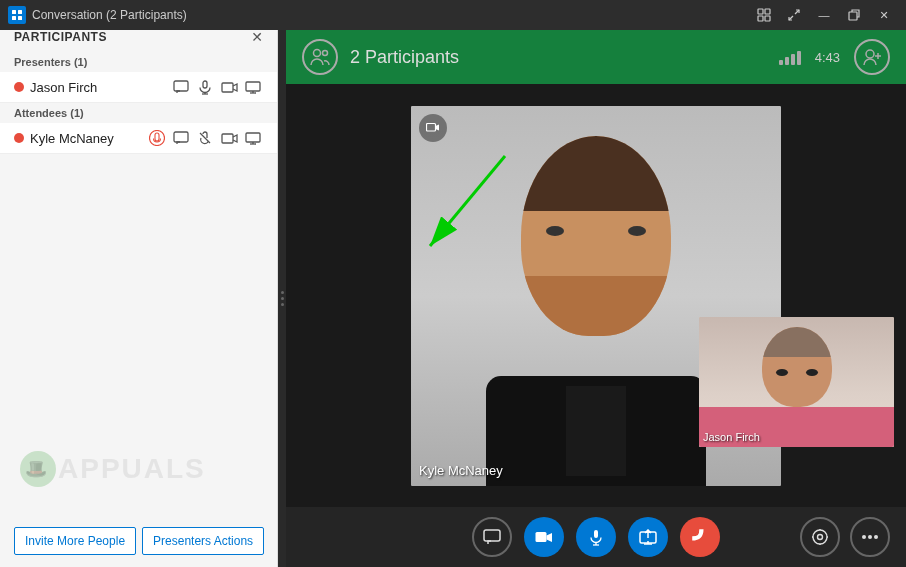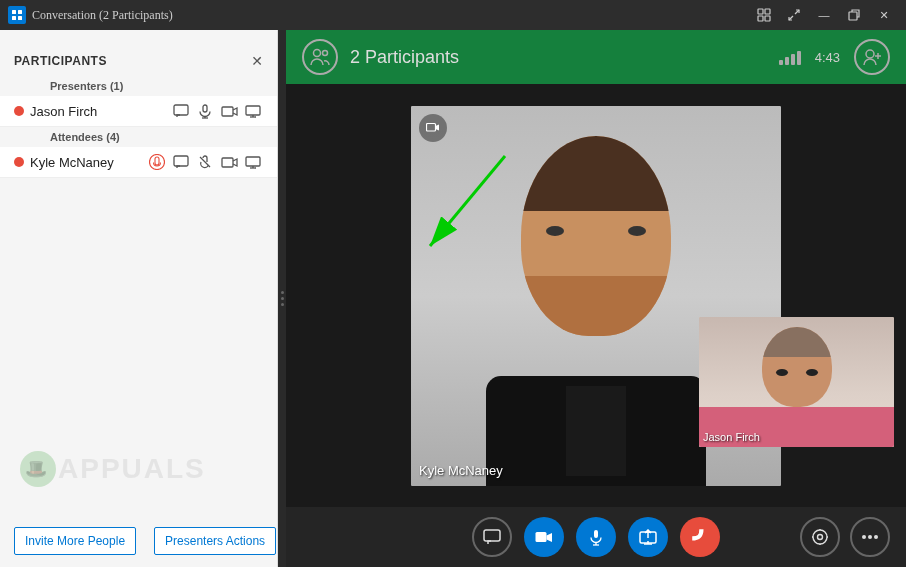--- a/index.html
+++ b/index.html
@@ -34,21 +34,20 @@
       background: #0078d4;
       border-radius: 2px;
       display: flex; align-items: center; justify-content: center;
       color: white;
       font-size: 11px;
       font-weight: bold;
     }
     .title-bar-title {
       color: #ccc;
       font-size: 12px;
-      font-family: Liberation Serif, serif;
     }
     .title-bar-controls {
       display: flex;
       align-items: center;
       gap: 2px;
     }
     .title-ctrl {
       width: 28px;
       height: 22px;
       display: flex;
@@ -70,21 +69,21 @@
     
     .sidebar {
       width: 278px;
       background: #f5f5f5;
       display: flex;
       flex-direction: column;
       flex-shrink: 0;
       border-right: 1px solid #ddd;
     }
     .sidebar-header {
-      padding: 24px 14px 8px;
+      padding: 0 14px 8px;
       display: flex;
       justify-content: space-between;
       background: #f5f5f5;
     }
     .sidebar-title {
       font-size: 12px;
       font-weight: 700;
       color: #333;
       letter-spacing: 0.5px;
       text-transform: uppercase;
@@ -94,21 +93,20 @@
       color: #555;
       cursor: pointer;
       line-height: 1;
     }
 
     .section-label {
       font-size: 11px;
       color: #555;
       padding: 4px 14px;
       font-weight: 600;
-      margin-left: 36px;
     }
 
     .participant-row {
       display: flex;
       align-items: center;
       padding: 5px 14px;
       gap: 6px;
       background: white;
       border-bottom: 1px solid #eee;
     }
@@ -142,21 +140,21 @@
     .p-icon-muted {
       color: #e74c3c;
       font-size: 13px;
     }
 
     .sidebar-spacer { flex: 1; }
 
     .sidebar-footer {
       padding: 12px 14px;
       display: flex;
-      gap: 18px;
+      gap: 6px;
     }
     .footer-btn {
       flex: 1;
       padding: 6px 10px;
       border: 1px solid #0078d4;
       background: white;
       color: #0078d4;
       font-size: 12px;
       cursor: pointer;
       border-radius: 2px;
@@ -496,21 +494,21 @@
         <div class="p-icon">
           <svg width="16" height="13" viewBox="0 0 16 13" fill="none" stroke="#555" stroke-width="1.3">
             <rect x="1" y="1" width="14" height="9" rx="1"></rect>
             <line x1="5" y1="12" x2="11" y2="12"></line>
             <line x1="8" y1="10" x2="8" y2="12"></line>
           </svg>
         </div>
       </div>
     </div>
 
-    <div class="section-label">Attendees (4)</div>
+    <div class="section-label">Attendees (1)</div>
 
     <div class="participant-row">
       <div class="participant-dot"></div>
       <span class="participant-name">Kyle McNaney</span>
       <div class="participant-icons">
 
         <div class="p-icon p-icon-muted">
           <svg width="16" height="16" viewBox="0 0 16 16" fill="none">
             <circle cx="8" cy="8" r="7.5" stroke="#e74c3c" stroke-width="1.2"></circle>
             <path d="M6 5 A2 2 0 0 1 10 5 L10 9 A2 2 0 0 1 6 9 Z" stroke="#e74c3c" stroke-width="1.1" fill="none"></path>

